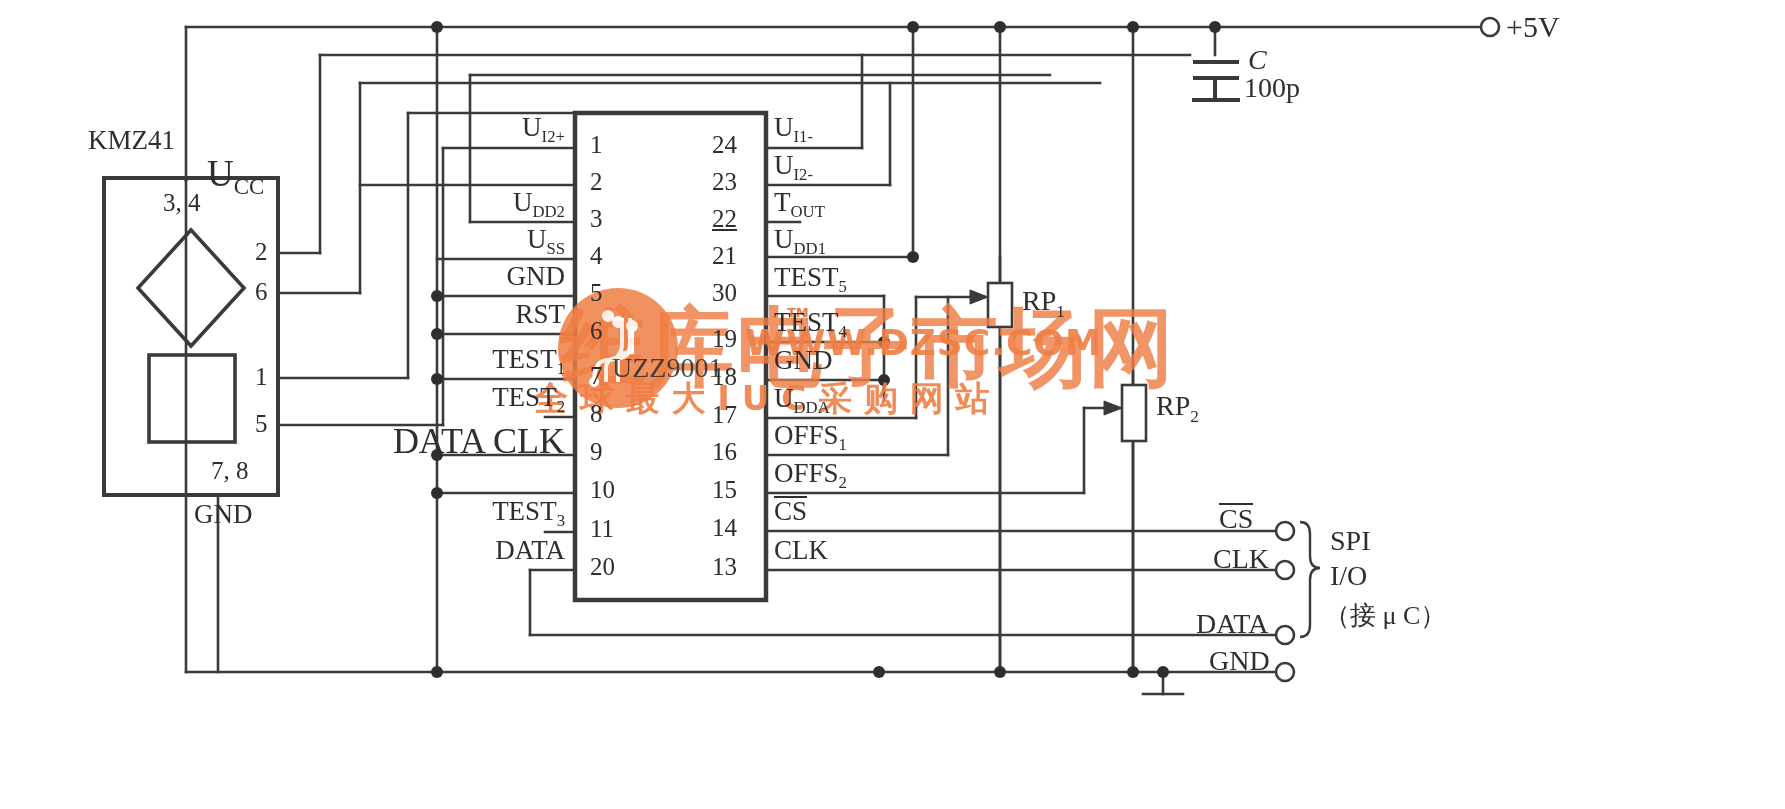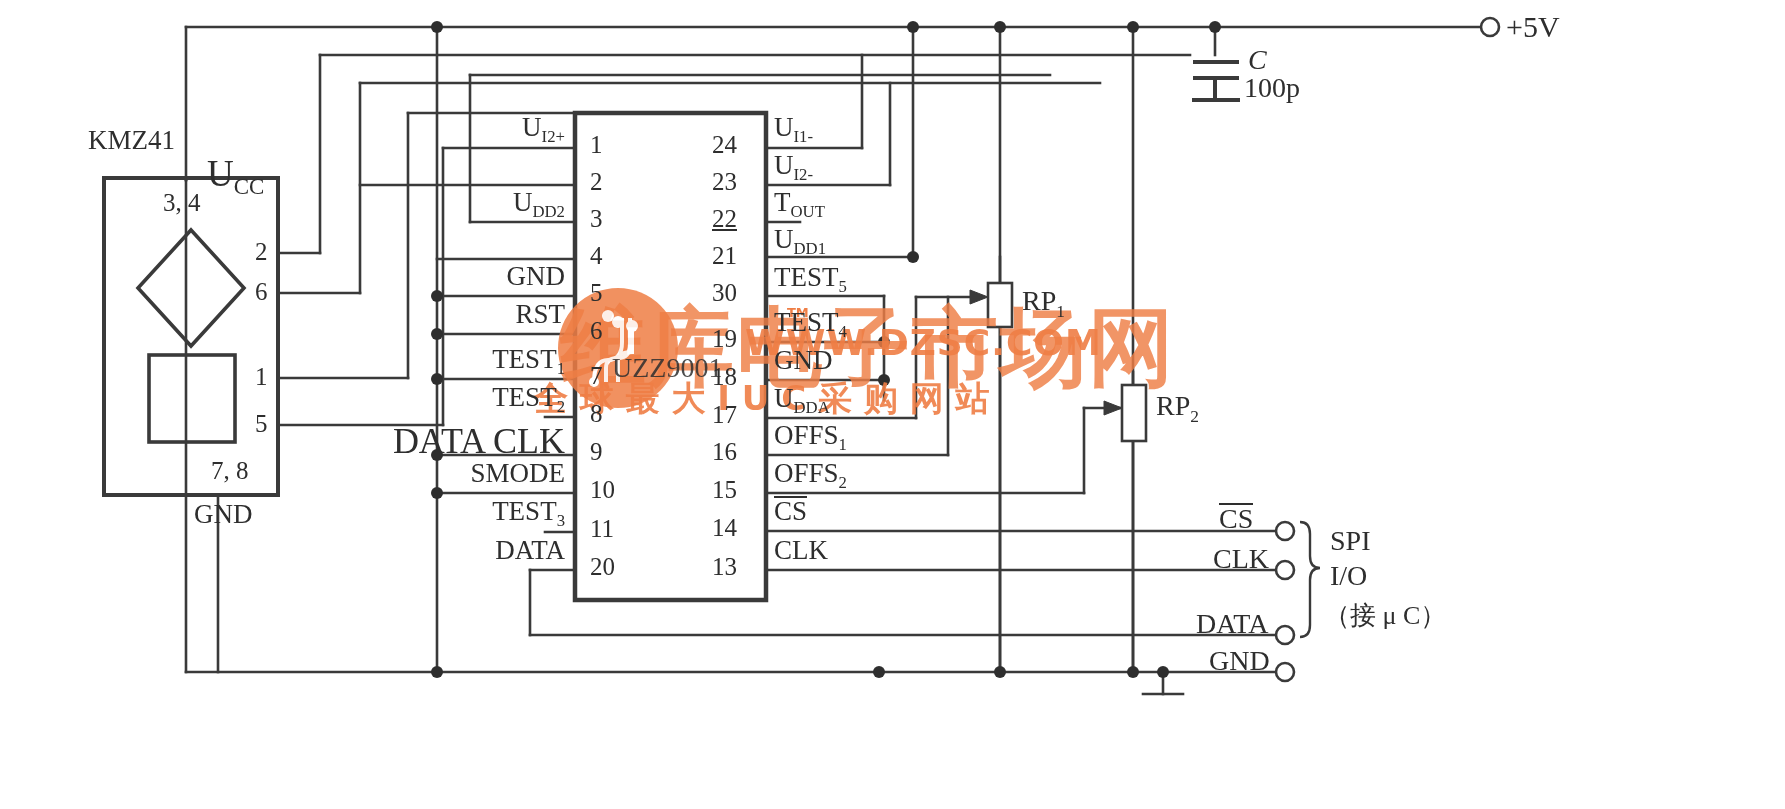--- a/index.html
+++ b/index.html
@@ -239,32 +239,32 @@
   <div class="lbl" style="left:590px;top:400px;font-size:25px;">8</div>
   <div class="lbl" style="left:590px;top:438px;font-size:25px;">9</div>
   <div class="lbl" style="left:590px;top:476px;font-size:25px;">10</div>
   <div class="lbl" style="left:590px;top:515px;font-size:25px;">11</div>
   <div class="lbl" style="left:590px;top:553px;font-size:25px;">20</div>
 
   <div class="lbl" style="left:395px;top:112px;width:170px;text-align:right;font-size:27px;">
     <span>U</span><span class="sub">I2+</span></div>
   <div class="lbl" style="left:395px;top:187px;width:170px;text-align:right;font-size:27px;">
     <span>U</span><span class="sub">DD2</span></div>
+  <div class="lbl" style="left:395px;top:224px;width:170px;text-align:right;font-size:27px;">
+    <span>U</span><span class="sub">SS</span></div>
   <div class="lbl" style="left:375px;top:261px;width:190px;text-align:right;font-size:27px;">
     <span>GND</span><span class="sub"></span></div>
   <div class="lbl" style="left:375px;top:299px;width:190px;text-align:right;font-size:27px;">
     <span>RST</span><span class="sub"></span></div>
   <div class="lbl" style="left:375px;top:344px;width:190px;text-align:right;font-size:27px;">
     <span>TEST</span><span class="sub">1</span></div>
   <div class="lbl" style="left:375px;top:382px;width:190px;text-align:right;font-size:27px;">
     <span>TEST</span><span class="sub">2</span></div>
   <div class="lbl" style="left:355px;top:420px;width:210px;text-align:right;font-size:36px;">
     <span>DATA CLK</span><span class="sub"></span></div>
-  <div class="lbl" style="left:355px;top:458px;width:210px;text-align:right;font-size:27px;">
-    <span>SMODE</span><span class="sub"></span></div>
   <div class="lbl" style="left:375px;top:496px;width:190px;text-align:right;font-size:27px;">
     <span>TEST</span><span class="sub">3</span></div>
   <div class="lbl" style="left:375px;top:535px;width:190px;text-align:right;font-size:27px;">
     <span>DATA</span><span class="sub"></span></div>
 
   <div class="lbl" style="left:712px;top:131px;font-size:25px;">24</div>
   <div class="lbl" style="left:712px;top:168px;font-size:25px;">23</div>
   <div class="lbl" style="left:712px;top:205px;font-size:25px;text-decoration:underline;">22</div>
   <div class="lbl" style="left:712px;top:242px;font-size:25px;">21</div>
   <div class="lbl" style="left:712px;top:279px;font-size:25px;">30</div>

